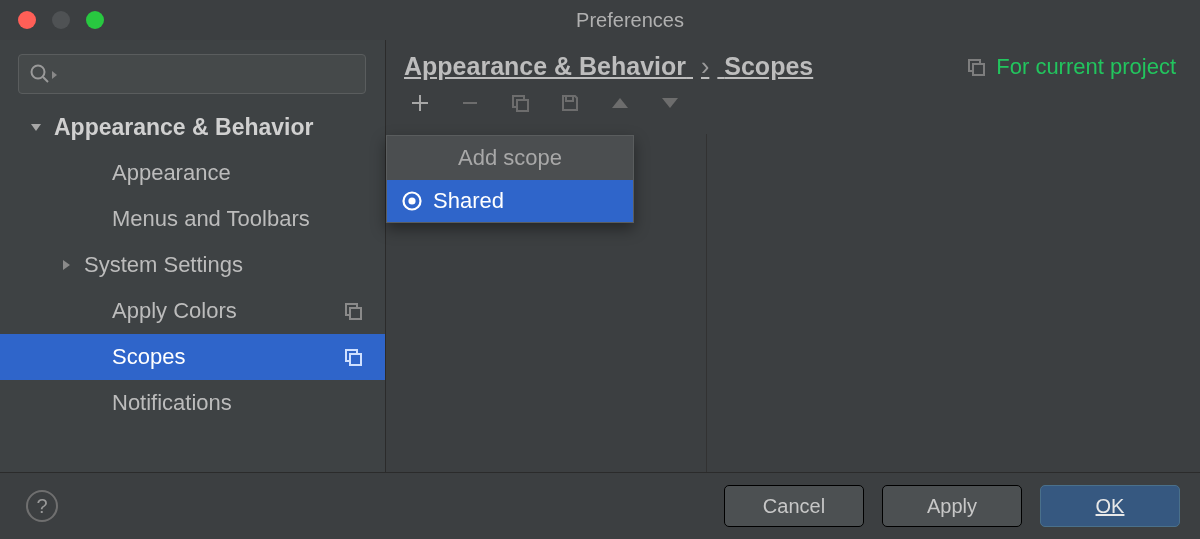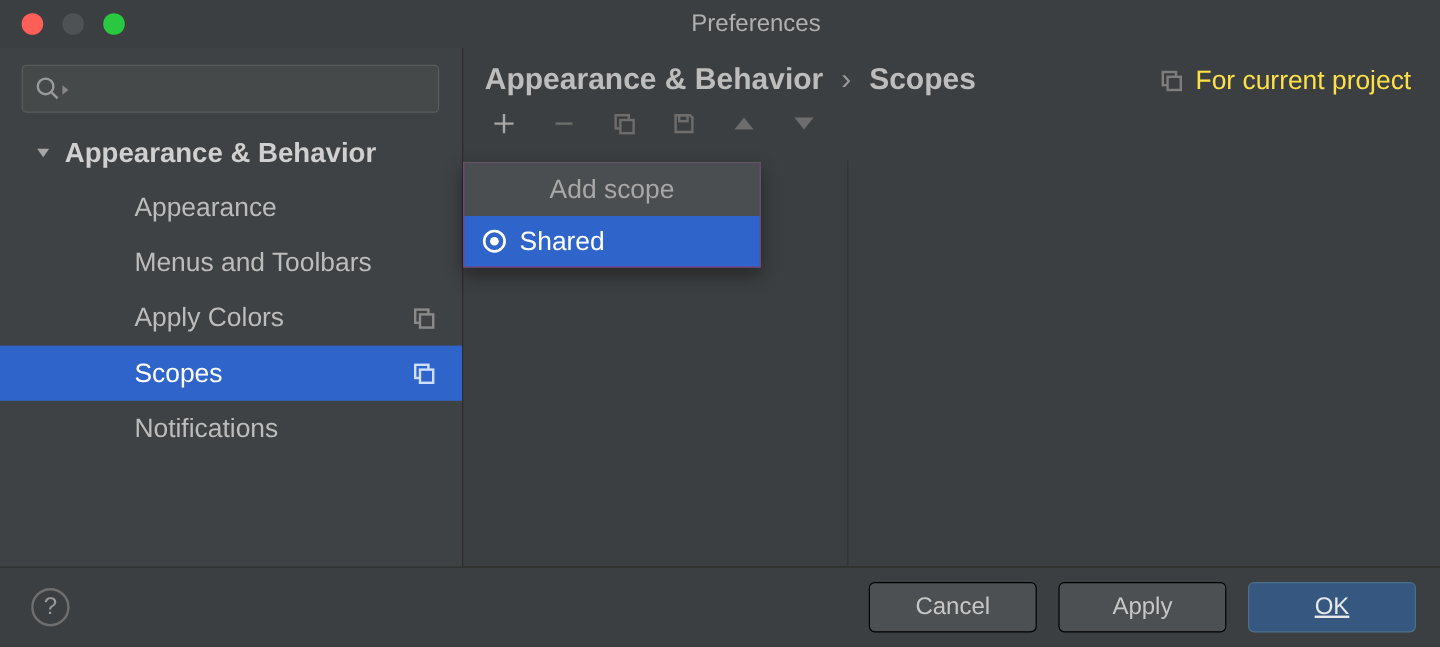--- a/index.html
+++ b/index.html
@@ -25,24 +25,24 @@
   .tree-row.group { font-weight: 700; color: #d0d0d0; font-size: 23px; }
   .tree-row.child { padding-left: 112px; color: #bcbcbc; font-size: 22px; }
   .tree-row.child.has-arrow { padding-left: 54px; }
   .tree-row.selected { background: #2f65ca; color: #ffffff; }
   .tree-arrow { width: 24px; display: inline-flex; justify-content: center; margin-right: 6px; }
   .tree-row .spacer { flex: 1; }
   .proj-icon { margin-right: 22px; display: inline-flex; }
 
   .content { flex: 1; display: flex; flex-direction: column; position: relative; }
   .header { display: flex; align-items: center; padding: 12px 24px 6px 18px; }
-  .crumb { font-size: 25px; font-weight: 700; color: #bdbdbd; }
+  .crumb { font-size: 25px; font-weight: 700; color: #bdbdbd; text-decoration: underline; }
   .crumb .sep { margin: 0 8px; color: #9a9a9a; font-weight: 400; }
   .header .fill { flex: 1; }
-  .for-proj { display: flex; align-items: center; color: #fde047; font-size: 22px; }
+  .for-proj { display: flex; align-items: center; color: #22c55e; font-size: 22px; }
   .for-proj svg { margin-right: 10px; }
 
   .toolbar { display: flex; align-items: center; gap: 26px; padding: 4px 0 10px 22px; }
   .tb-btn { width: 24px; height: 24px; display: inline-flex; align-items: center; justify-content: center; }
   .inner-vsplit { position: absolute; left: 320px; top: 94px; bottom: 0; width: 1px; background: #323232; }
 
   .popup { position: absolute; left: 0px; top: 48px; width: 248px; background: #a21caf; border: 1px solid #5a5d5e; box-shadow: 0 6px 14px rgba(0,0,0,.4); }
   .popup-title { height: 44px; display: flex; align-items: center; justify-content: center; color: #a8a8a8; font-size: 22px; background: #4b4e50; }
   .popup-item { height: 42px; display: flex; align-items: center; padding-left: 14px; font-size: 22px; color: #c9c9c9; }
   .popup-item.sel { background: #2f65ca; color: #ffffff; }
@@ -92,20 +92,28 @@
       </div>
 
       <div class="tree-row child">
         <span>Appearance</span>
       </div>
 
       <div class="tree-row child">
         <span>Menus and Toolbars</span>
       </div>
 
+      <div class="tree-row child has-arrow">
+        <span class="tree-arrow">
+          <svg width="14" height="14" viewBox="0 0 14 14">
+              <path d="M4 2 L11 7 L4 12 Z" fill="#8a8a8a"></path>
+            </svg>
+        </span>
+        <span>System Settings</span>
+      </div>
 
       <div class="tree-row child">
         <span>Apply Colors</span>
         <span class="spacer"></span>
         <span class="proj-icon">
           <svg width="20" height="20" viewBox="0 0 20 20">
               <rect x="3" y="3" width="11" height="11" fill="none" stroke="#8a8a8a" stroke-width="2"></rect>
               <rect x="7" y="7" width="11" height="11" fill="#3e4244" stroke="#8a8a8a" stroke-width="2"></rect>
             </svg>
         </span>

